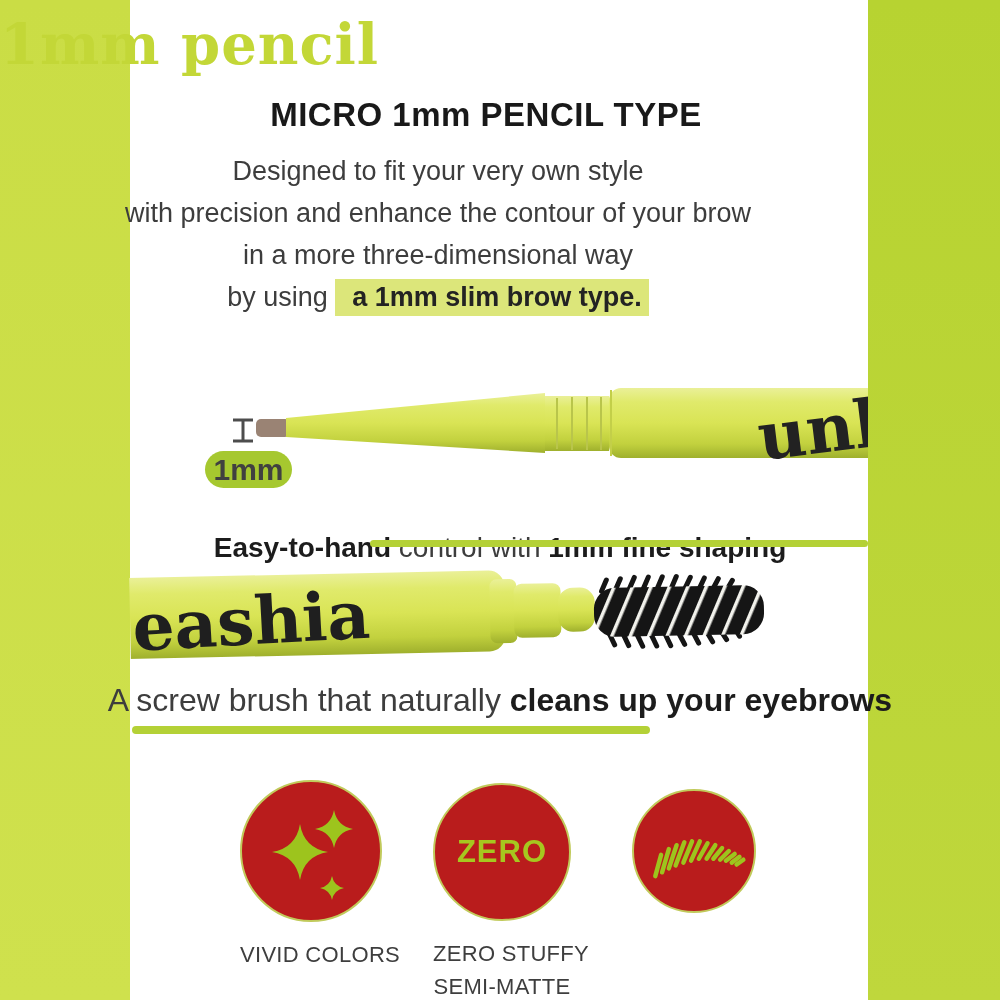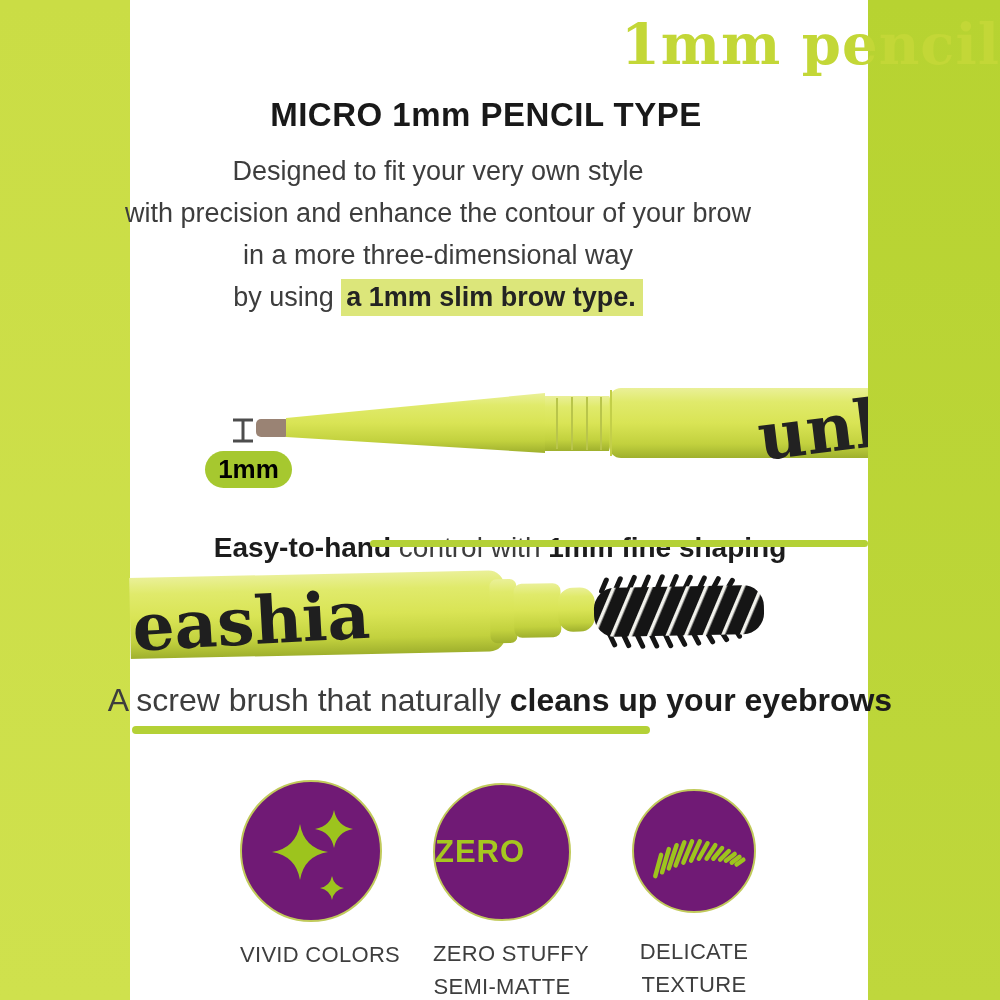--- a/index.html
+++ b/index.html
@@ -1,44 +1,44 @@
 <!DOCTYPE html>
 <html><head>
 <meta charset="utf-8">
 <style>
   html,body{margin:0;padding:0;background:#fff;}
   .canvas{position:relative;width:1000px;height:1000px;background:#ffffff;overflow:hidden;
           font-family:"Liberation Sans",sans-serif;}
   .sidebar{position:absolute;top:0;height:1000px;}
   .sidebar.left{left:0;width:130px;background:linear-gradient(180deg,#cadd45,#cfe14d);}
   .sidebar.right{left:868px;width:132px;background:linear-gradient(180deg,#b7d331,#bfd73c);}
-  .title{position:absolute;left:0;top:14px;width:1000px;text-align:right;
+  .title{position:absolute;left:0;top:14px;width:1000px;text-align:left;
          font-family:"DejaVu Serif",serif;font-weight:700;font-size:56px;line-height:60px;
          color:#c3d737;letter-spacing:1px;}
   .subtitle{position:absolute;left:0;top:96px;width:972px;text-align:center;
             font-weight:700;font-size:33px;color:#191919;letter-spacing:.5px;}
   .desc{position:absolute;left:0;top:150px;width:876px;text-align:center;
         font-size:27px;line-height:42px;color:#3d3d3d;}
-  .desc .hl{font-weight:700;color:#232323;background:#dce67a;padding:3px 7px 4px 5px;}
+  .desc .hl{font-weight:700;color:#232323;background:#dce67a;padding:3px 7px 4px 17px;}
   .cap{position:absolute;width:1000px;left:0;text-align:center;color:#3d3d3d;white-space:pre-wrap;}
   .cap b{color:#1c1c1c;}
   .cap1{top:496px;font-size:28px;margin-top:36px;}
   .cap2{top:682px;font-size:32px;}
   .gline{position:absolute;background:#b4d136;border-radius:4px;}
   .gline1{left:370px;top:540px;width:498px;height:7px;}
   .gline2{left:132px;top:726px;width:518px;height:8px;}
   .pencil1{position:absolute;left:130px;top:372px;width:738px;height:125px;}
   .pencil2{position:absolute;left:130px;top:565px;width:650px;height:105px;
            transform:rotate(-1.2deg);transform-origin:0 50%;}
   .pill{position:absolute;left:205px;top:451px;width:87px;height:37px;background:#a6c82f;
-        border-radius:19px;color:#000000;font-weight:700;font-size:26px;line-height:37px;
+        border-radius:19px;color:#404040;font-weight:700;font-size:30px;line-height:37px;
         text-align:center;}
   .feature{position:absolute;text-align:center;}
   .fcircle{border:2px solid #c1ca5b;border-radius:50%;box-sizing:border-box;
-           display:flex;align-items:center;justify-content:flex-start;background:#701a75;}
+           display:flex;align-items:center;justify-content:center;background:#b91c1c;}
   .f1{left:240px;top:780px;width:142px;}
   .f1 .fcircle{width:142px;height:142px;}
   .f2{left:433px;top:783px;width:138px;}
   .f2 .fcircle{width:138px;height:138px;}
   .f3{left:632px;top:789px;width:124px;}
   .f3 .fcircle{width:124px;height:124px;}
   .zero{font-weight:700;font-size:31px;letter-spacing:1px;color:#a6c71f;}
   .flabel{margin-top:16px;font-size:22px;line-height:33px;color:#3e3e3e;letter-spacing:.3px;
           white-space:nowrap;}
   .f3 .flabel{margin-top:22px;}
@@ -183,19 +183,15 @@
           <line x1="67" y1="70" x2="76" y2="54"></line>
           <line x1="75" y1="70" x2="84" y2="56"></line>
           <line x1="82" y1="70" x2="91" y2="59"></line>
           <line x1="89" y1="71" x2="98" y2="62"></line>
           <line x1="95" y1="72" x2="104" y2="65"></line>
           <line x1="101" y1="74" x2="109" y2="68"></line>
           <line x1="106" y1="76" x2="113" y2="71"></line>
         </g>
       </svg>
     </div>
-    <div class="flabel">
-      <div>DELICATE</div>
-      <div>TEXTURE</div>
-    </div>
   </div>
 
 </div>
 
 </body></html>

